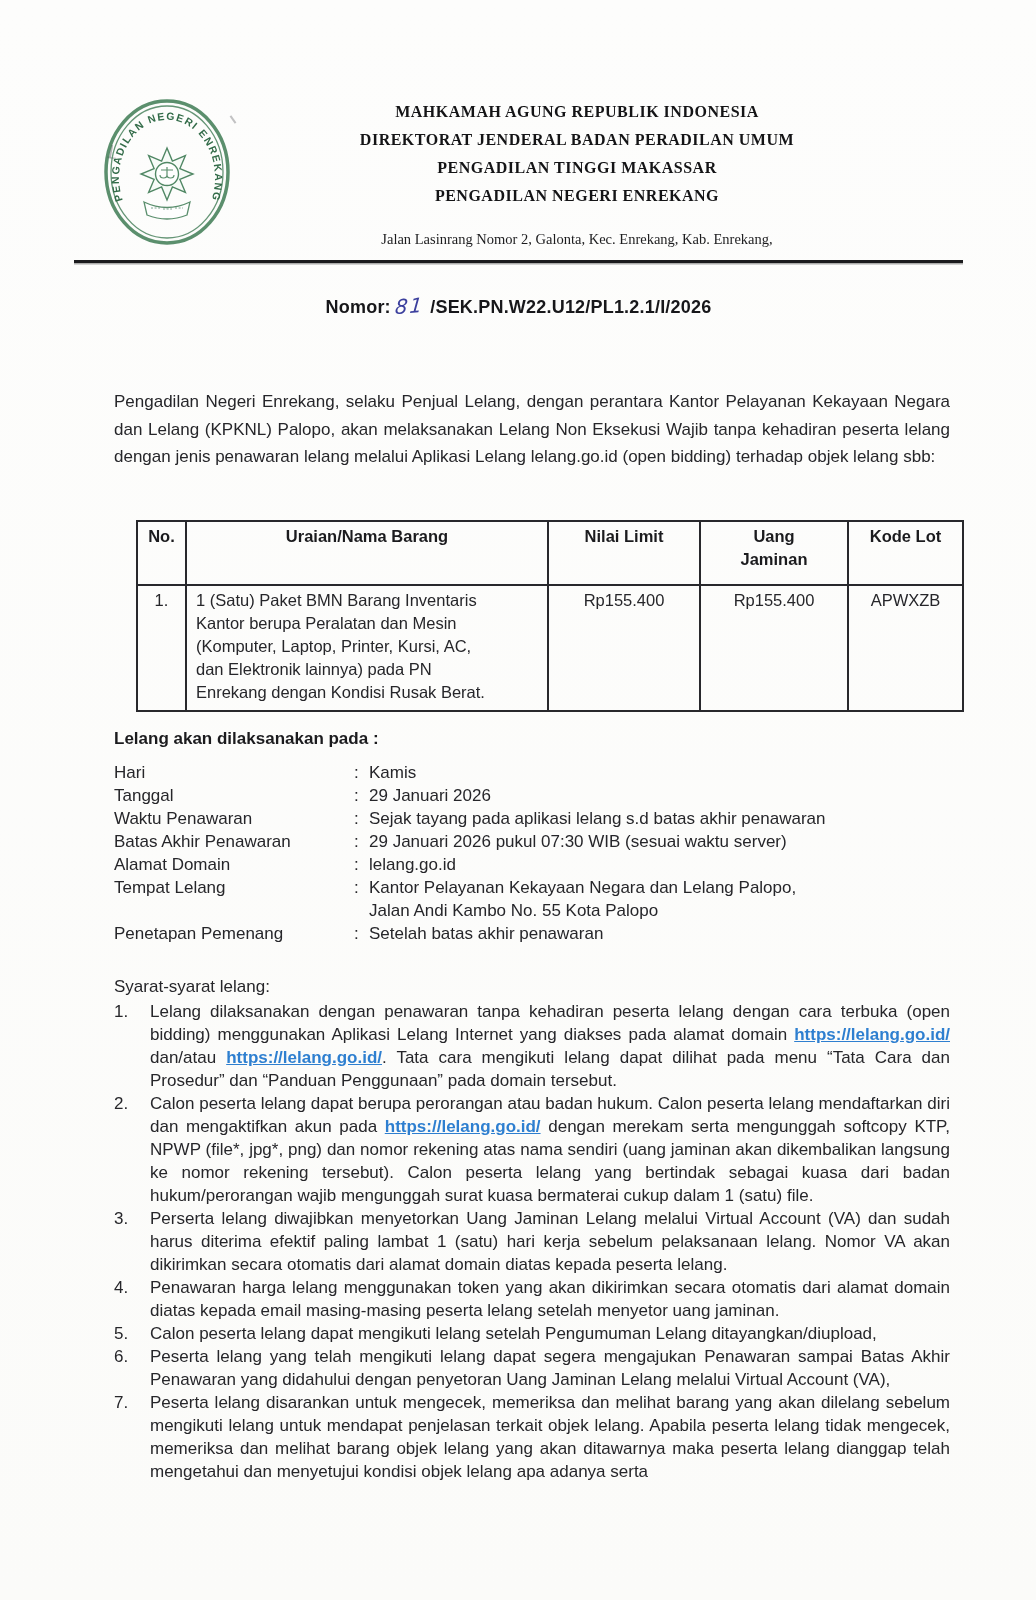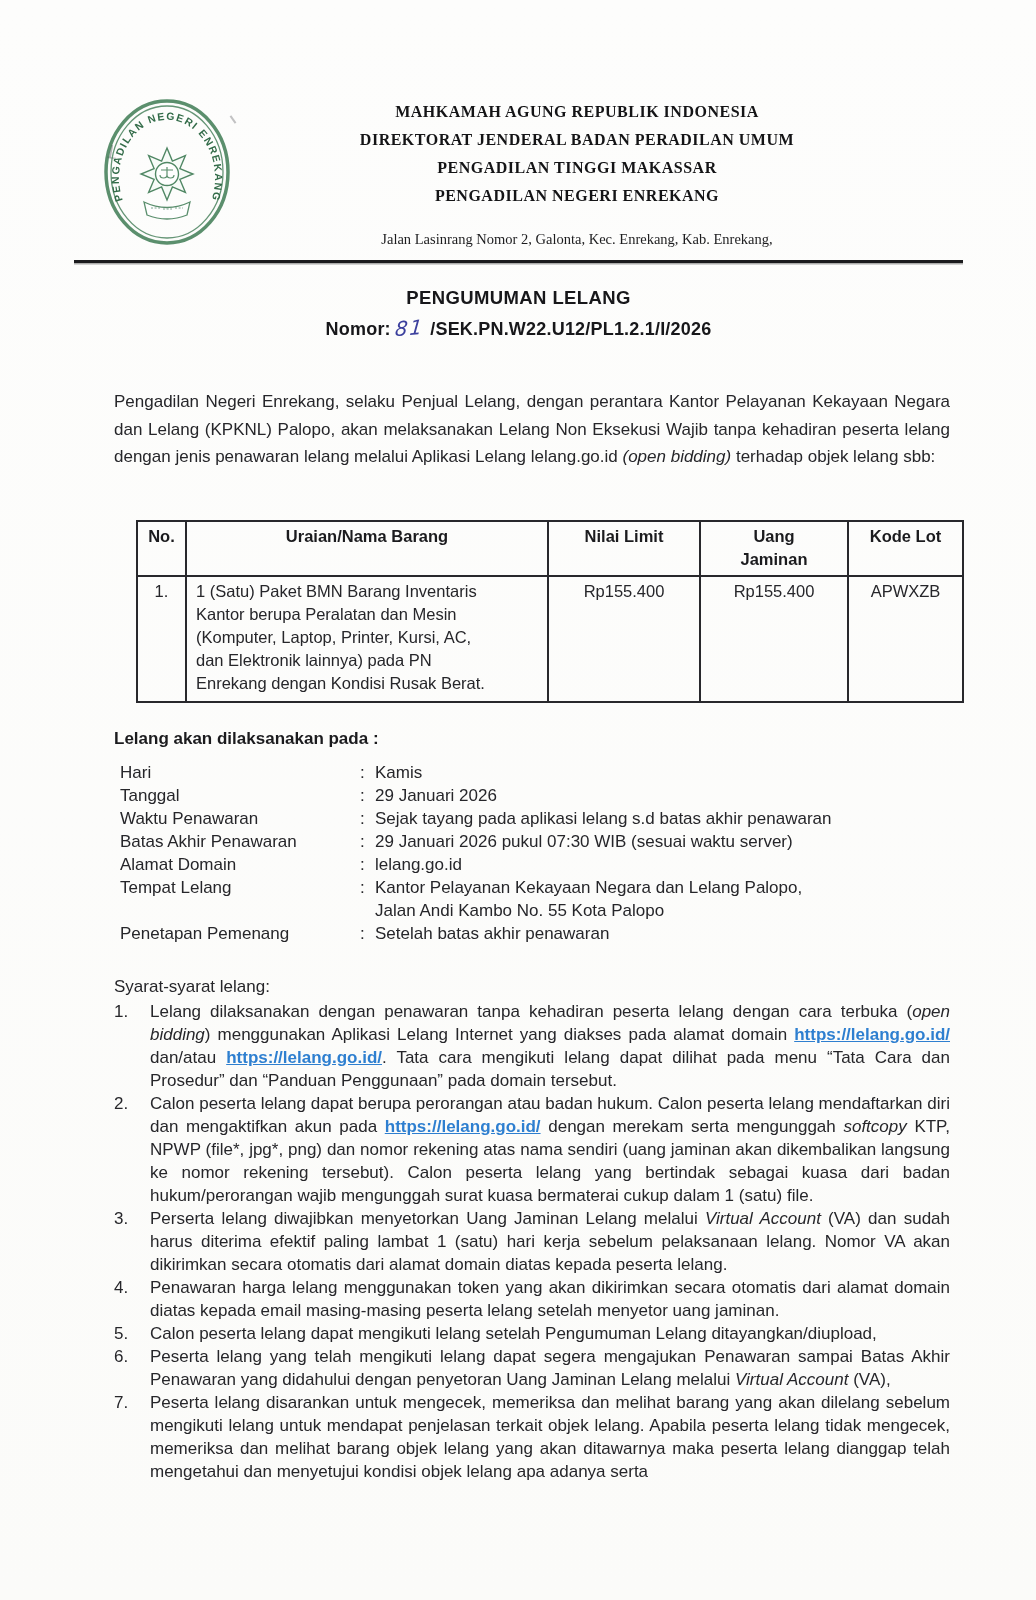--- a/index.html
+++ b/index.html
@@ -35,39 +35,39 @@
     font-weight:400; color:#3b3f9d; font-size:20px; transform:rotate(-5deg) skewX(-10deg);
     letter-spacing:2px; margin:0 6px 0 4px; }
 
   
   .intro { position:absolute; top:388px; left:114px; width:836px; margin:0;
     font-size:17px; line-height:27.5px; text-align:justify; }
 
   
   .lots { position:absolute; top:520px; left:136px; border-collapse:collapse; table-layout:fixed; }
   .lots th, .lots td { border:2px solid #28282c; vertical-align:top; font-size:16.5px; line-height:23px; }
-  .lots th { font-weight:bold; text-align:center; padding:3px 4px 4px; white-space:pre-line; color:#1b1b1e; }
+  .lots th { font-weight:bold; text-align:center; padding:3px 4px 13px; white-space:pre-line; color:#1b1b1e; }
   .lots td { padding:3px 8px 6px; text-align:center; }
   .lots td.cell-left { text-align:left; padding:3px 8px 6px 9px; white-space:pre-line; }
 
   
   .sched-head { position:absolute; top:729px; left:114px; font-size:17px; font-weight:bold; color:#1b1b1e;text-align:right; }
   .schedule { position:absolute; top:761px; left:114px; width:840px; font-size:17px; }
-  .srow { display:flex; line-height:23px;margin-left:6px; }
+  .srow { display:flex; line-height:23px; }
   .slabel { width:240px; flex:none; }
   .scolon { width:15px; flex:none; }
   .svalue { flex:1; }
 
   
   .terms-head { position:absolute; top:977px; left:114px; font-size:17px; }
   .terms { position:absolute; top:1000px; left:114px; width:836px; margin:0; padding:0; list-style:none; }
   .terms li { position:relative; padding-left:36px; font-size:17px; line-height:23px;
     text-align:justify; }
   .terms .num { position:absolute; left:0; top:0; }
-  .it { font-style:italic; }
+  .it { }
   .lnk { color:#2e7fd0; font-weight:bold; text-decoration:underline; cursor:pointer; }
 </style>
 </head>
 <body>
 
 <div class="page">
 
   <div class="pencil-a"></div>
   <div class="pencil-b"></div>
 
@@ -93,21 +93,20 @@
     <div class="lh-line">PENGADILAN TINGGI MAKASSAR</div>
     <div class="lh-line">PENGADILAN NEGERI ENREKANG</div>
     <div class="lh-addr-wrap">
       <div class="lh-addr">Jalan Lasinrang Nomor 2, Galonta, Kec. Enrekang, Kab. Enrekang,</div>
     </div>
   </header>
 
   <div class="divider"></div>
 
   <section class="title-block">
-    <div class="doc-title">PENGUMUMAN LELANG</div>
     <div class="doc-number"><span>Nomor:</span><span class="handwritten">81</span><span>/SEK.PN.W22.U12/PL1.2.1/I/2026</span></div>
   </section>
 
   <p class="intro"><span>Pengadilan Negeri Enrekang, selaku Penjual Lelang, dengan perantara Kantor Pelayanan Kekayaan Negara dan Lelang (KPKNL) Palopo, akan melaksanakan Lelang Non Eksekusi Wajib tanpa kehadiran peserta lelang dengan jenis penawaran lelang melalui Aplikasi Lelang lelang.go.id </span><span class="it">(open bidding)</span><span> terhadap objek lelang sbb:</span></p>
 
   <table class="lots">
     <colgroup>
       <col style="width:49px">
         <col style="width:362px">
         <col style="width:152px">

